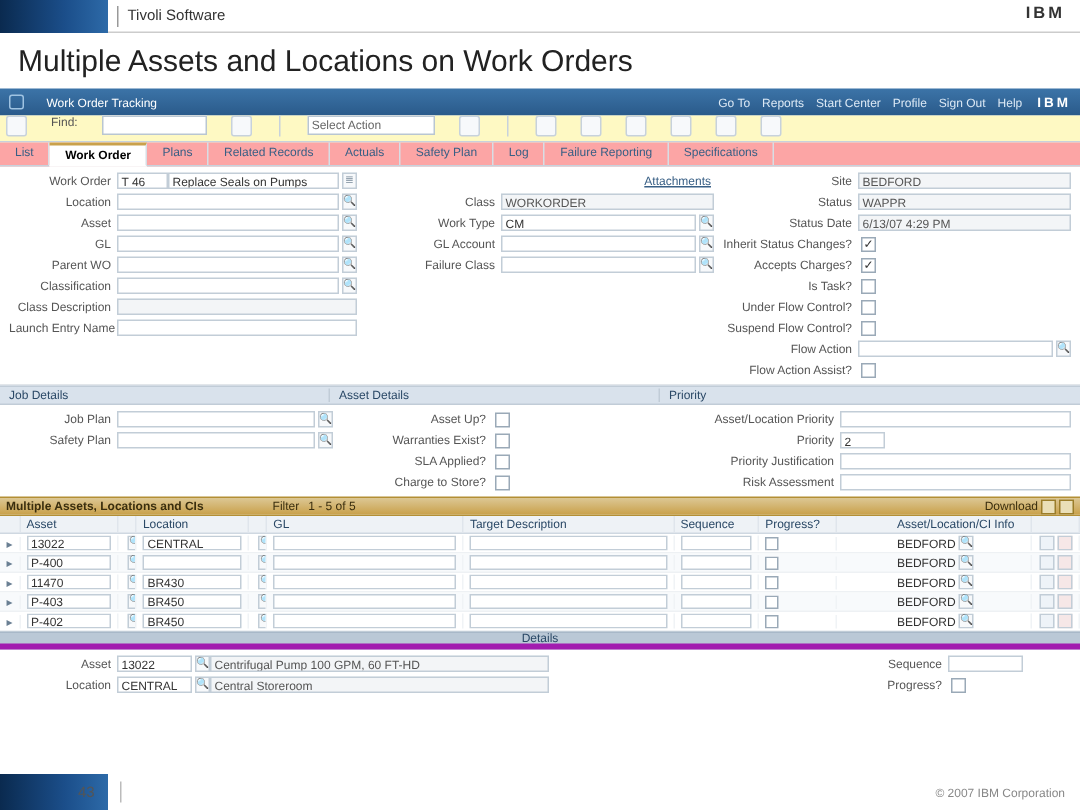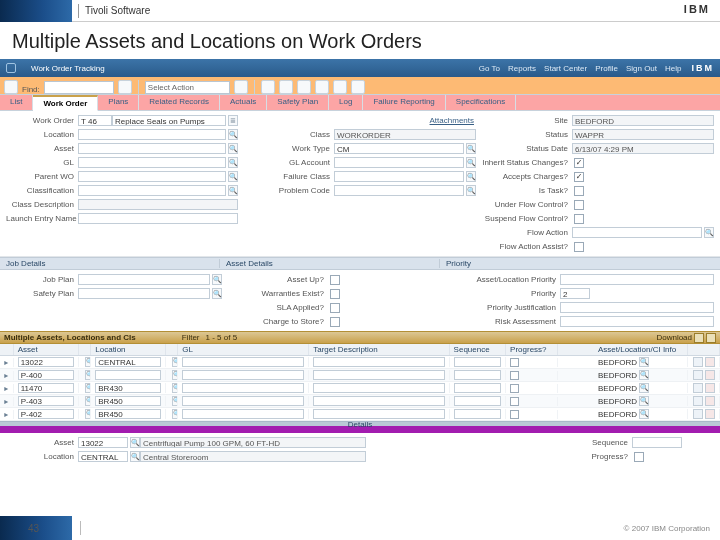--- a/index.html
+++ b/index.html
@@ -13,21 +13,21 @@
   .ibm-logo { position:absolute; right:10px; top:3px; font-size:11px; font-weight:bold; letter-spacing:2px; color:#333; }
   
   .title { font-size:20px; color:#222; padding:8px 0 6px 12px; }
   
   .apphdr { height:18px; background:linear-gradient(#3c74a8,#2a5a8a); color:#fff; display:flex; align-items:center; padding:0 6px; font-size:8px; }
   .apphdr .appname { flex:1;margin-left:12px; }
   .apphdr .hlink { margin-left:8px; color:#dce9f5; }
   .apphdr .ibm-small { font-weight:bold; letter-spacing:2px; margin-left:10px; font-size:9px; }
   .apphdr .glyph { width:10px; height:10px; border:1px solid #9fc3e2; border-radius:2px; display:inline-block; margin-right:3px; vertical-align:middle; }
   
-  .toolbar { height:18px; background:#fdba74; border-bottom:1px solid #c7d2dc; display:flex; align-items:flex-end; padding:0 4px; gap:4px; font-size:8px; }
+  .toolbar { height:18px; background:#fef9c3; border-bottom:1px solid #c7d2dc; display:flex; align-items:flex-start; padding:0 4px; gap:16px; font-size:8px; }
   .toolbar .tbtn { width:14px; height:14px; background:#f7f9fb; border:1px solid #c7d2dc; border-radius:2px; }
   .toolbar .sep { width:1px; height:14px; background:#c7d2dc; margin:0 2px; }
   .toolbar .find-lbl { color:#555; }
   .toolbar .find-in, .toolbar .sel { height:13px; border:1px solid #b9c6d2; font-size:8px; padding:0 2px; background:#fff; }
   .toolbar .find-in { width:70px; }
   .toolbar .sel { width:85px; color:#666; }
   
   .tabs { height:16px; background:#fca5a5; border-bottom:1px solid #c7d2dc; display:flex; font-size:8px; }
   .tab { padding:2px 10px; border-right:1px solid #d7dee5; color:#385f85; cursor:pointer; }
   .tab.active { background:#fff; color:#000; font-weight:bold; border-bottom:1px solid #fff; margin-bottom:-1px; border-top:2px solid #c9a14b; }
@@ -68,27 +68,27 @@
   .c-seq { width:60px; }
   .c-prog { width:55px; }
   .c-actl { width:100px;margin-left:36px; }
   .c-act { width:34px; justify-content:flex-end; gap:2px; }
   .cell .in { flex:1; height:10px; border:1px solid #c2cdd7; background:#fff; font-size:8px; padding:0 2px; line-height:10px; overflow:hidden; }
   .cell .lk { width:10px; height:10px; border:1px solid #c2cdd7; background:#f7f9fb; margin-left:2px; font-size:7px; text-align:center; line-height:8px; color:#7a8b9a; }
   .cell .cb { width:9px; height:9px; border:1px solid #9aa9b7; background:#fff; }
   .cell .ico { width:10px; height:10px; border:1px solid #c2cdd7; background:#eef3f8; }
   .cell .ico.del { background:#f6e7e7; }
   
-  .dband { height:12px; background:#bac8d6; display:flex; align-items:center; justify-content:center; font-size:8px; color:#2a4866; border-top:1px solid #a8b8c8; border-bottom:7px solid #a21caf; }
+  .dband { height:12px; background:#bac8d6; display:flex; align-items:center; justify-content:center; font-size:8px; color:#2a4866; border-top:1px solid #a8b8c8; border-bottom:4px solid #a21caf; }
   
   .footer { position:absolute; left:0; right:0; bottom:0; height:24px; display:flex; align-items:center; font-size:9px; color:#6a6a6a; }
   .footer .fswatch { width:72px; height:24px; background:linear-gradient(90deg,#0a2a4f,#1b4e8a 60%,#2d6aa8); margin-right:6px; }
   .footer .rule { width:1px; height:14px; background:#bbb; margin:0 46px 0 2px; }
   .footer .copy { position:absolute; right:10px; font-size:8px; color:#888; }
-  .footer .pagen { font-size:10px; color:#555; position:absolute; left:28px; }
+  .footer .pagen { font-size:10px; color:#555; position:absolute; left:52px; }
 </style>
 </head>
 <body>
 
 <div class="slide">
 
   <div class="brandbar">
     <div class="leftswatch"></div>
     <div class="rule"></div>
     <div class="brandtext">Tivoli Software</div>
@@ -194,25 +194,20 @@
           <div class="fld">CM</div>
           <div class="look">🔍</div>
         </div>
       <div class="row">
           <div class="lbl">GL Account</div>
           <div class="fld"></div>
           <div class="look">🔍</div>
         </div>
       <div class="row">
           <div class="lbl">Failure Class</div>
-          <div class="fld"></div>
-          <div class="look">🔍</div>
-        </div>
-      <div class="row">
-          <div class="lbl">Problem Code</div>
           <div class="fld"></div>
           <div class="look">🔍</div>
         </div>
     </div>
     <div class="col col4">
       <div class="row">
           <div class="lbl">Site</div>
           <div class="fld ro">BEDFORD</div>
         </div>
       <div class="row">

